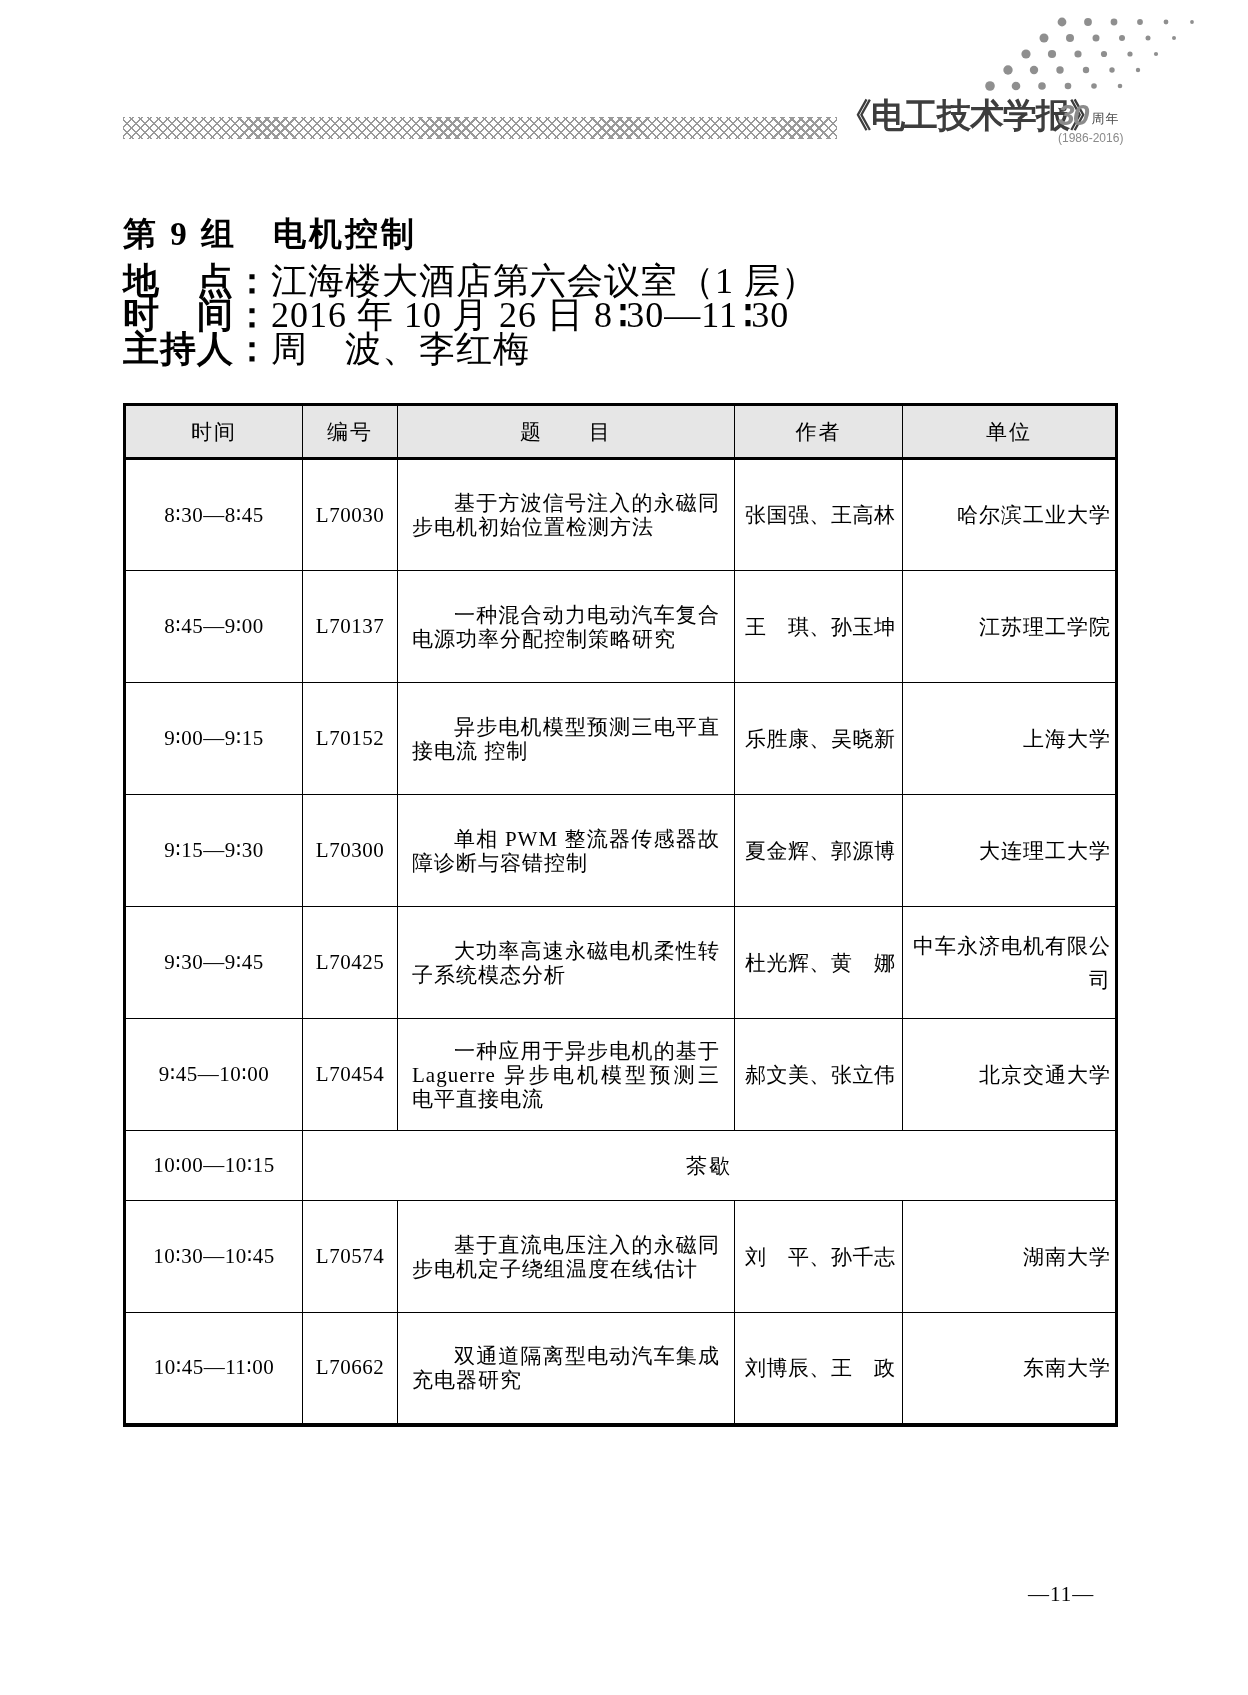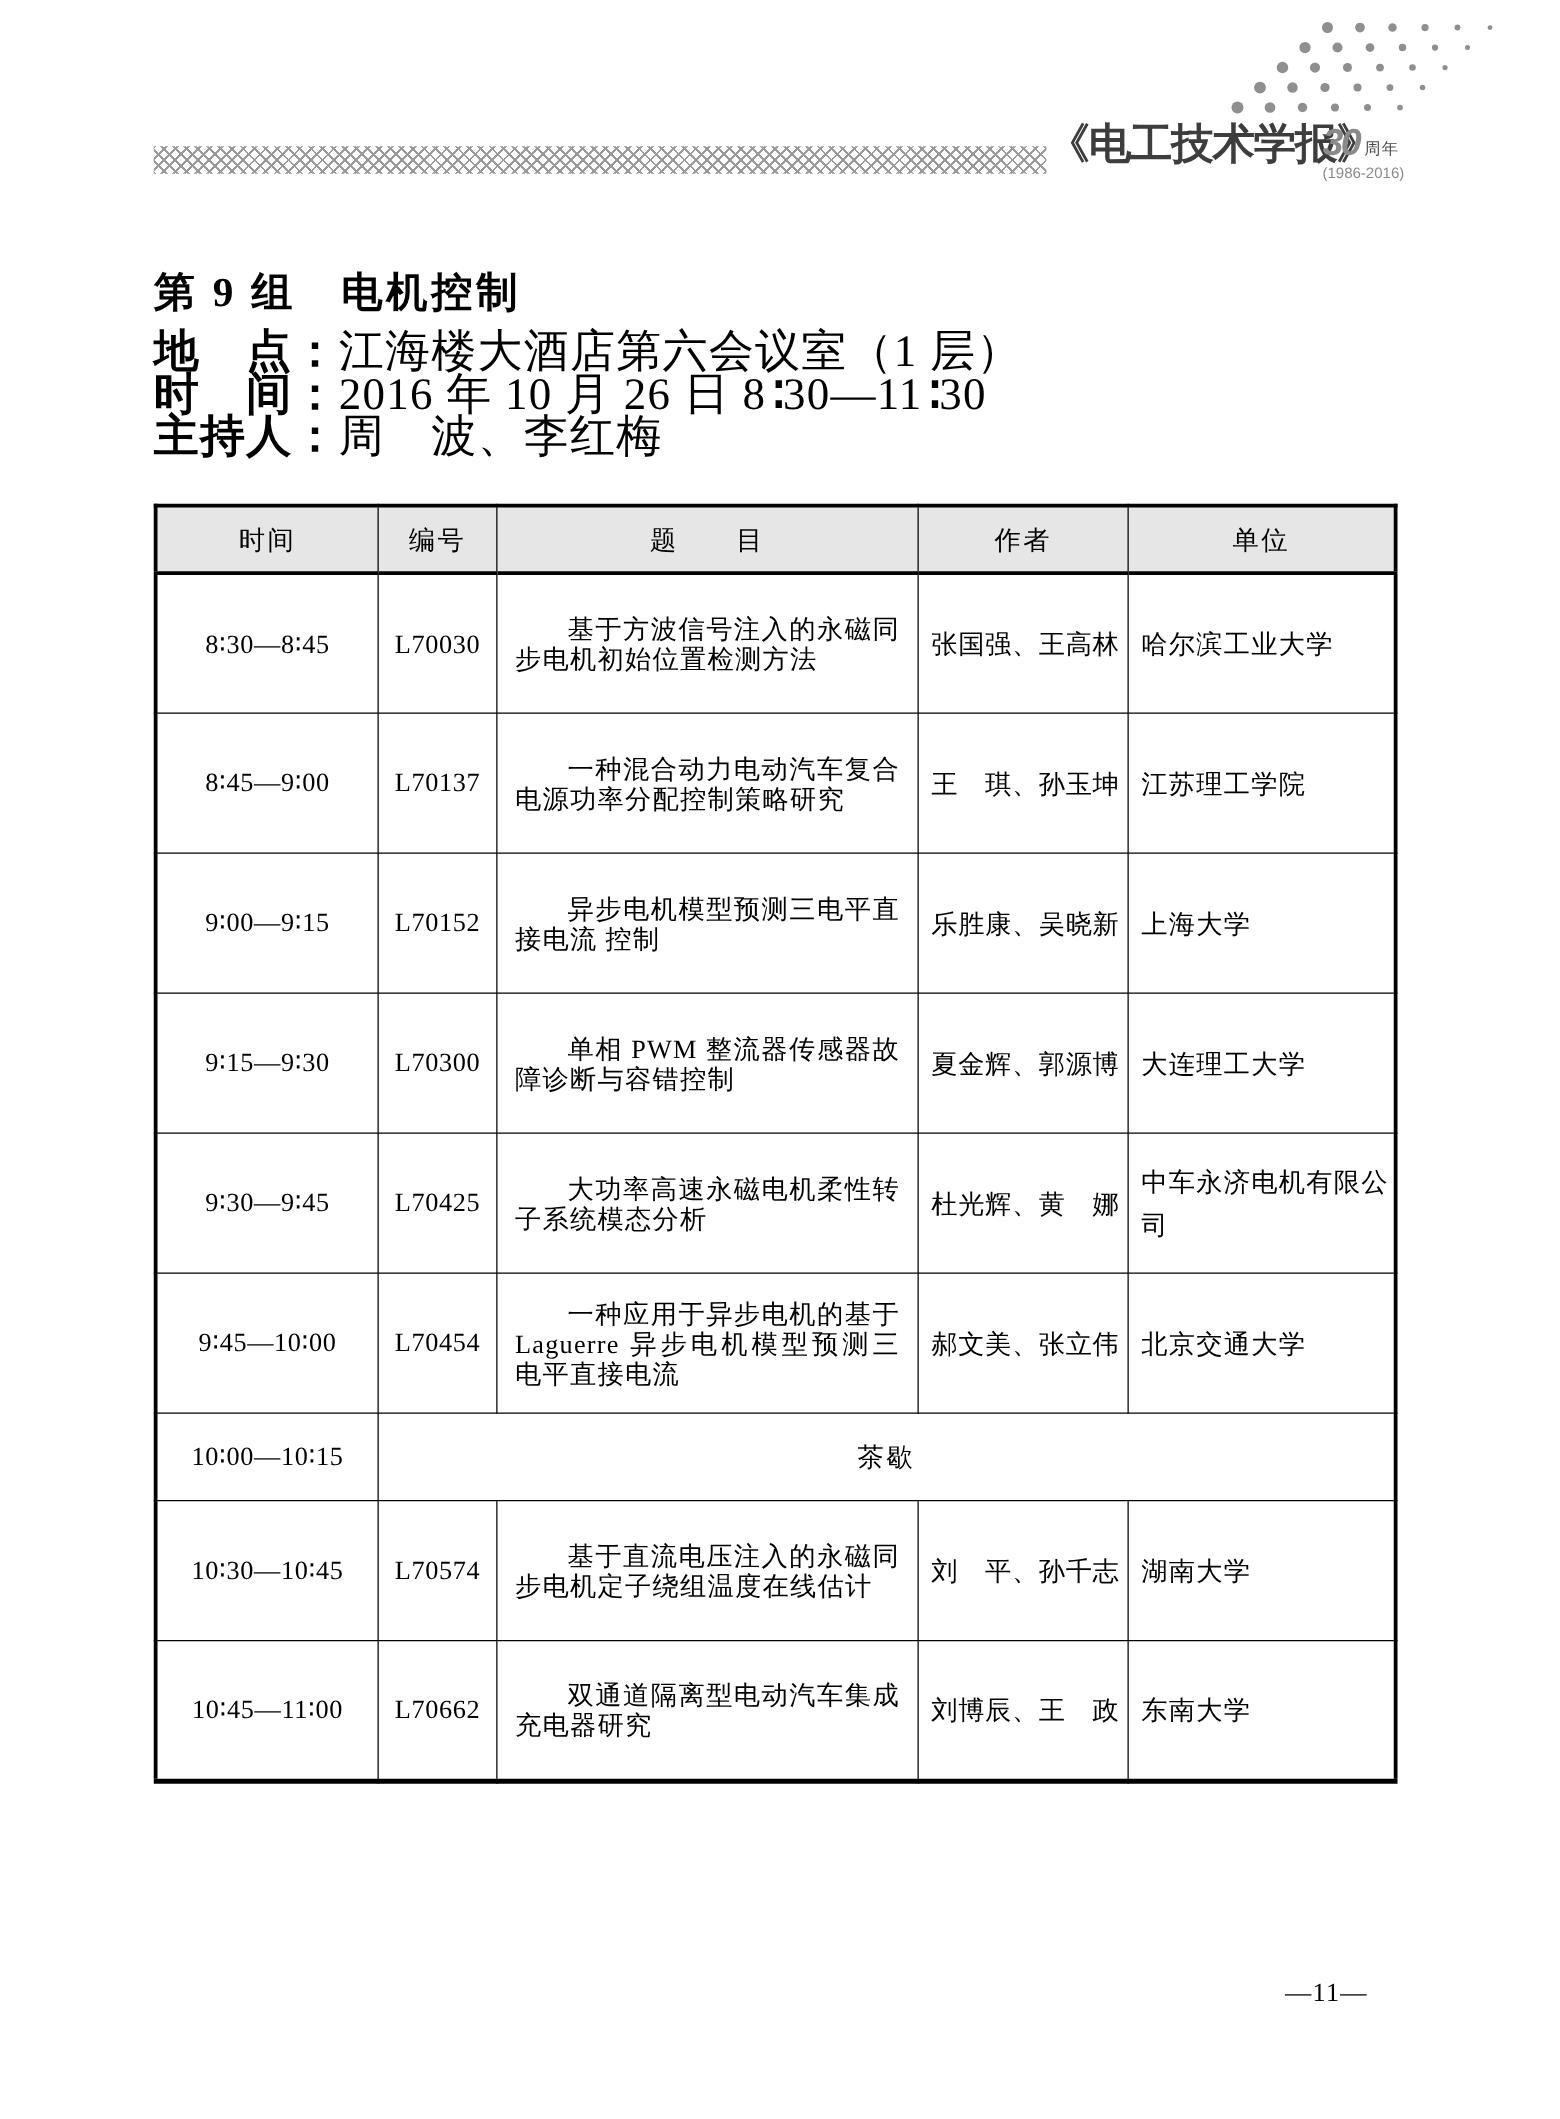--- a/index.html
+++ b/index.html
@@ -65,21 +65,21 @@
     text-align:center; border-bottom:3px solid #000;
   }
   .schedule tbody td { font-size:21px; vertical-align:middle; }
   .schedule tr.row-regular { height:112px; }
   .schedule tr.row-break   { height:70px; }
   .c-time  { text-align:center; letter-spacing:0.5px; }
   .c-id    { text-align:center; letter-spacing:0.5px; }
   .c-title { text-align:justify; text-indent:2em; padding:0 14px;
              line-height:24px; letter-spacing:1px; }
   .c-auth  { padding:0 6px 0 10px; letter-spacing:0.5px; line-height:34px; }
-  .c-affil { padding:0 4px 0 10px; letter-spacing:1px; line-height:34px; }
+  .c-affil { padding:0 4px 0 10px; letter-spacing:1px; line-height:34px;text-align:right; }
   .c-break { text-align:center; letter-spacing:2px; }
 
   .page-number {
     position:absolute; left:1028px; top:1582px;
     font-size:21px; letter-spacing:1px; white-space:nowrap;
   }
 </style>
 </head>
 <body>
 

